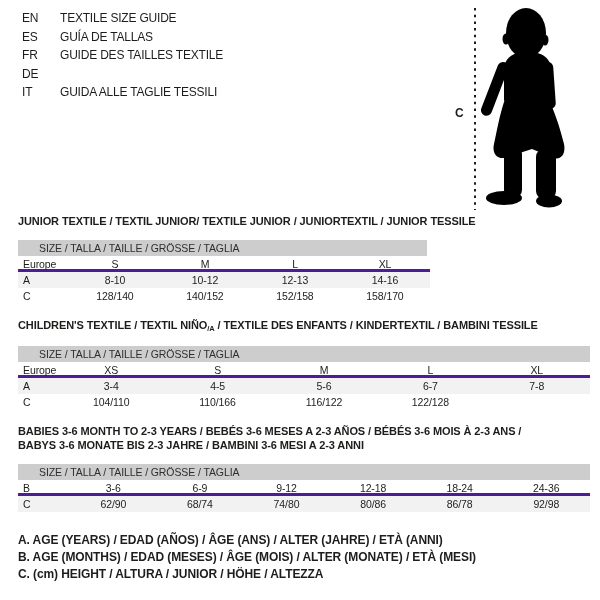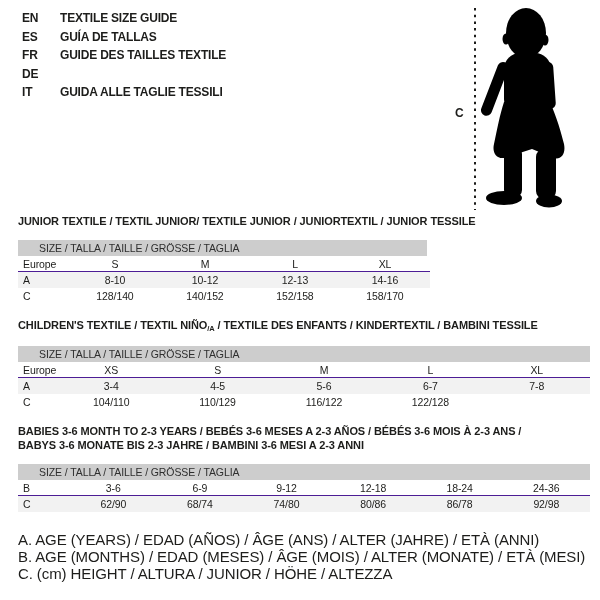--- a/index.html
+++ b/index.html
@@ -3,42 +3,42 @@
 <meta charset="utf-8">
 <style>
   html,body{margin:0;padding:0}
   body{
     width:600px;height:600px;position:relative;background:#ffffff;
     font-family:"Liberation Sans",sans-serif;color:#1d1d1b;overflow:hidden;
   }
   .abs{position:absolute}
   
   .lang-list{left:22px;top:9px}
-  .lang-row{display:flex;font-weight:bold;font-size:12px;line-height:18.5px;letter-spacing:-0.2px}
+  .lang-row{display:flex;font-weight:normal;font-size:12px;line-height:18.5px;letter-spacing:-0.2px}
   .lang-code{width:38px}
   
   .c-label{left:455px;top:106px;font-weight:bold;font-size:12px}
   
   .ttl{font-weight:bold;font-size:11px;letter-spacing:-0.1px;white-space:nowrap}
   .ttl2{line-height:14px}
   .bar{background:#cdcdcd;font-size:10.5px;line-height:16px;height:16px;padding-left:21px;
        box-sizing:border-box;color:#2e2e2e;letter-spacing:-0.1px}
   .trow{display:grid;height:16px;line-height:16px;font-size:10.5px;letter-spacing:-0.1px}
   .trow .lbl{padding-left:5px;text-align:left}
   .trow .val{text-align:center}
   .alt{background:#f2f2f2}
-  .hairline{border-bottom:1px solid #4c1d95;box-sizing:border-box}
+  .hairline{border-bottom:3px solid #4c1d95;box-sizing:border-box}
   .g4{grid-template-columns:52px repeat(4,90px);width:412px}
   .g5{grid-template-columns:40px repeat(5,106.4px);width:572px}
   .g6{grid-template-columns:52px repeat(6,86.6px);width:572px}
   .w-junior{width:409px}
   .w-wide{width:572px}
   .subsc{font-size:7.5px;vertical-align:-2px}
   
-  .fn{font-weight:normal;font-size:15px;line-height:16.8px;letter-spacing:-0.1px}
+  .fn{font-weight:bold;font-size:12px;line-height:16.8px;letter-spacing:-0.1px}
 </style>
 </head>
 <body>
 
 <div class="abs lang-list">
   <div class="lang-row">
     <span class="lang-code">EN</span>
     <span class="lang-title">TEXTILE SIZE GUIDE</span>
   </div>
   <div class="lang-row">
@@ -118,21 +118,21 @@
     <span class="lbl">A</span>
     <span class="val">3-4</span>
     <span class="val">4-5</span>
     <span class="val">5-6</span>
     <span class="val">6-7</span>
     <span class="val">7-8</span>
   </div>
   <div class="trow g5">
     <span class="lbl">C</span>
     <span class="val">104/110</span>
-    <span class="val">110/129</span>
+    <span class="val">110/166</span>
     <span class="val">116/122</span>
     <span class="val">122/128</span>
   </div>
 </div>
 
 <div class="abs ttl ttl2" style="left:18px;top:424px">
   <div>BABIES 3-6 MONTH TO 2-3 YEARS / BEBÉS 3-6 MESES A 2-3 AÑOS / BÉBÉS 3-6 MOIS À 2-3 ANS /</div>
   <div>BABYS 3-6 MONATE BIS 2-3 JAHRE / BAMBINI 3-6 MESI A 2-3 ANNI</div>
 </div>
 <div class="abs bar w-wide" style="left:18px;top:464px">SIZE / TALLA / TAILLE / GRÖSSE / TAGLIA</div>

